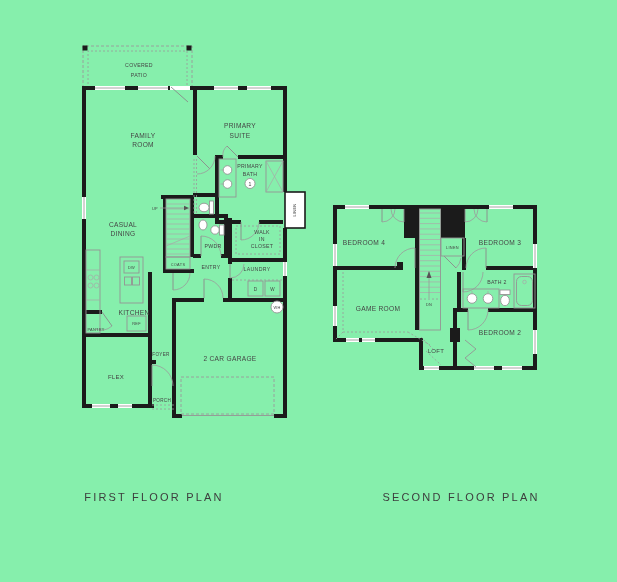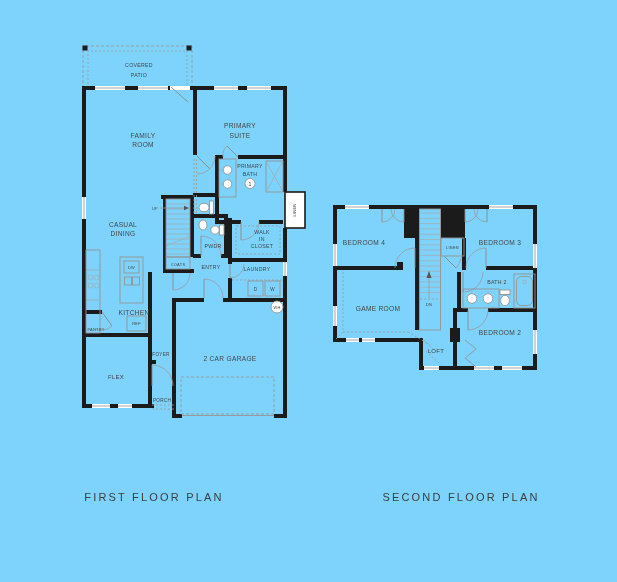--- a/index.html
+++ b/index.html
@@ -1,16 +1,16 @@
 <!DOCTYPE html>
 <html><head>
 <meta charset="utf-8">
 <style>
   html,body{margin:0;padding:0;background:#ffffff;}
-  .canvas{position:relative;width:617px;height:582px;background:#7dd3fc;overflow:hidden;}
+  .canvas{position:relative;width:617px;height:582px;background:#86efac;overflow:hidden;}
   svg{display:block;}
   svg text{font-family:"Liberation Sans", sans-serif;fill:#454545;letter-spacing:0.3px;}
   .lbl-room{font-size:6.6px;}
   .lbl-med{font-size:5.2px;}
   .lbl-sm{font-size:4.6px;}
   .lbl-tiny{font-size:3.9px;}
   .lbl-flex{font-size:6px;}
   .title{font-size:11px;letter-spacing:2.2px;fill:#3d3d3d;}
   .wall{fill:#1b1b1b;}
   .thin{stroke:#949494;stroke-width:0.9;fill:none;}

